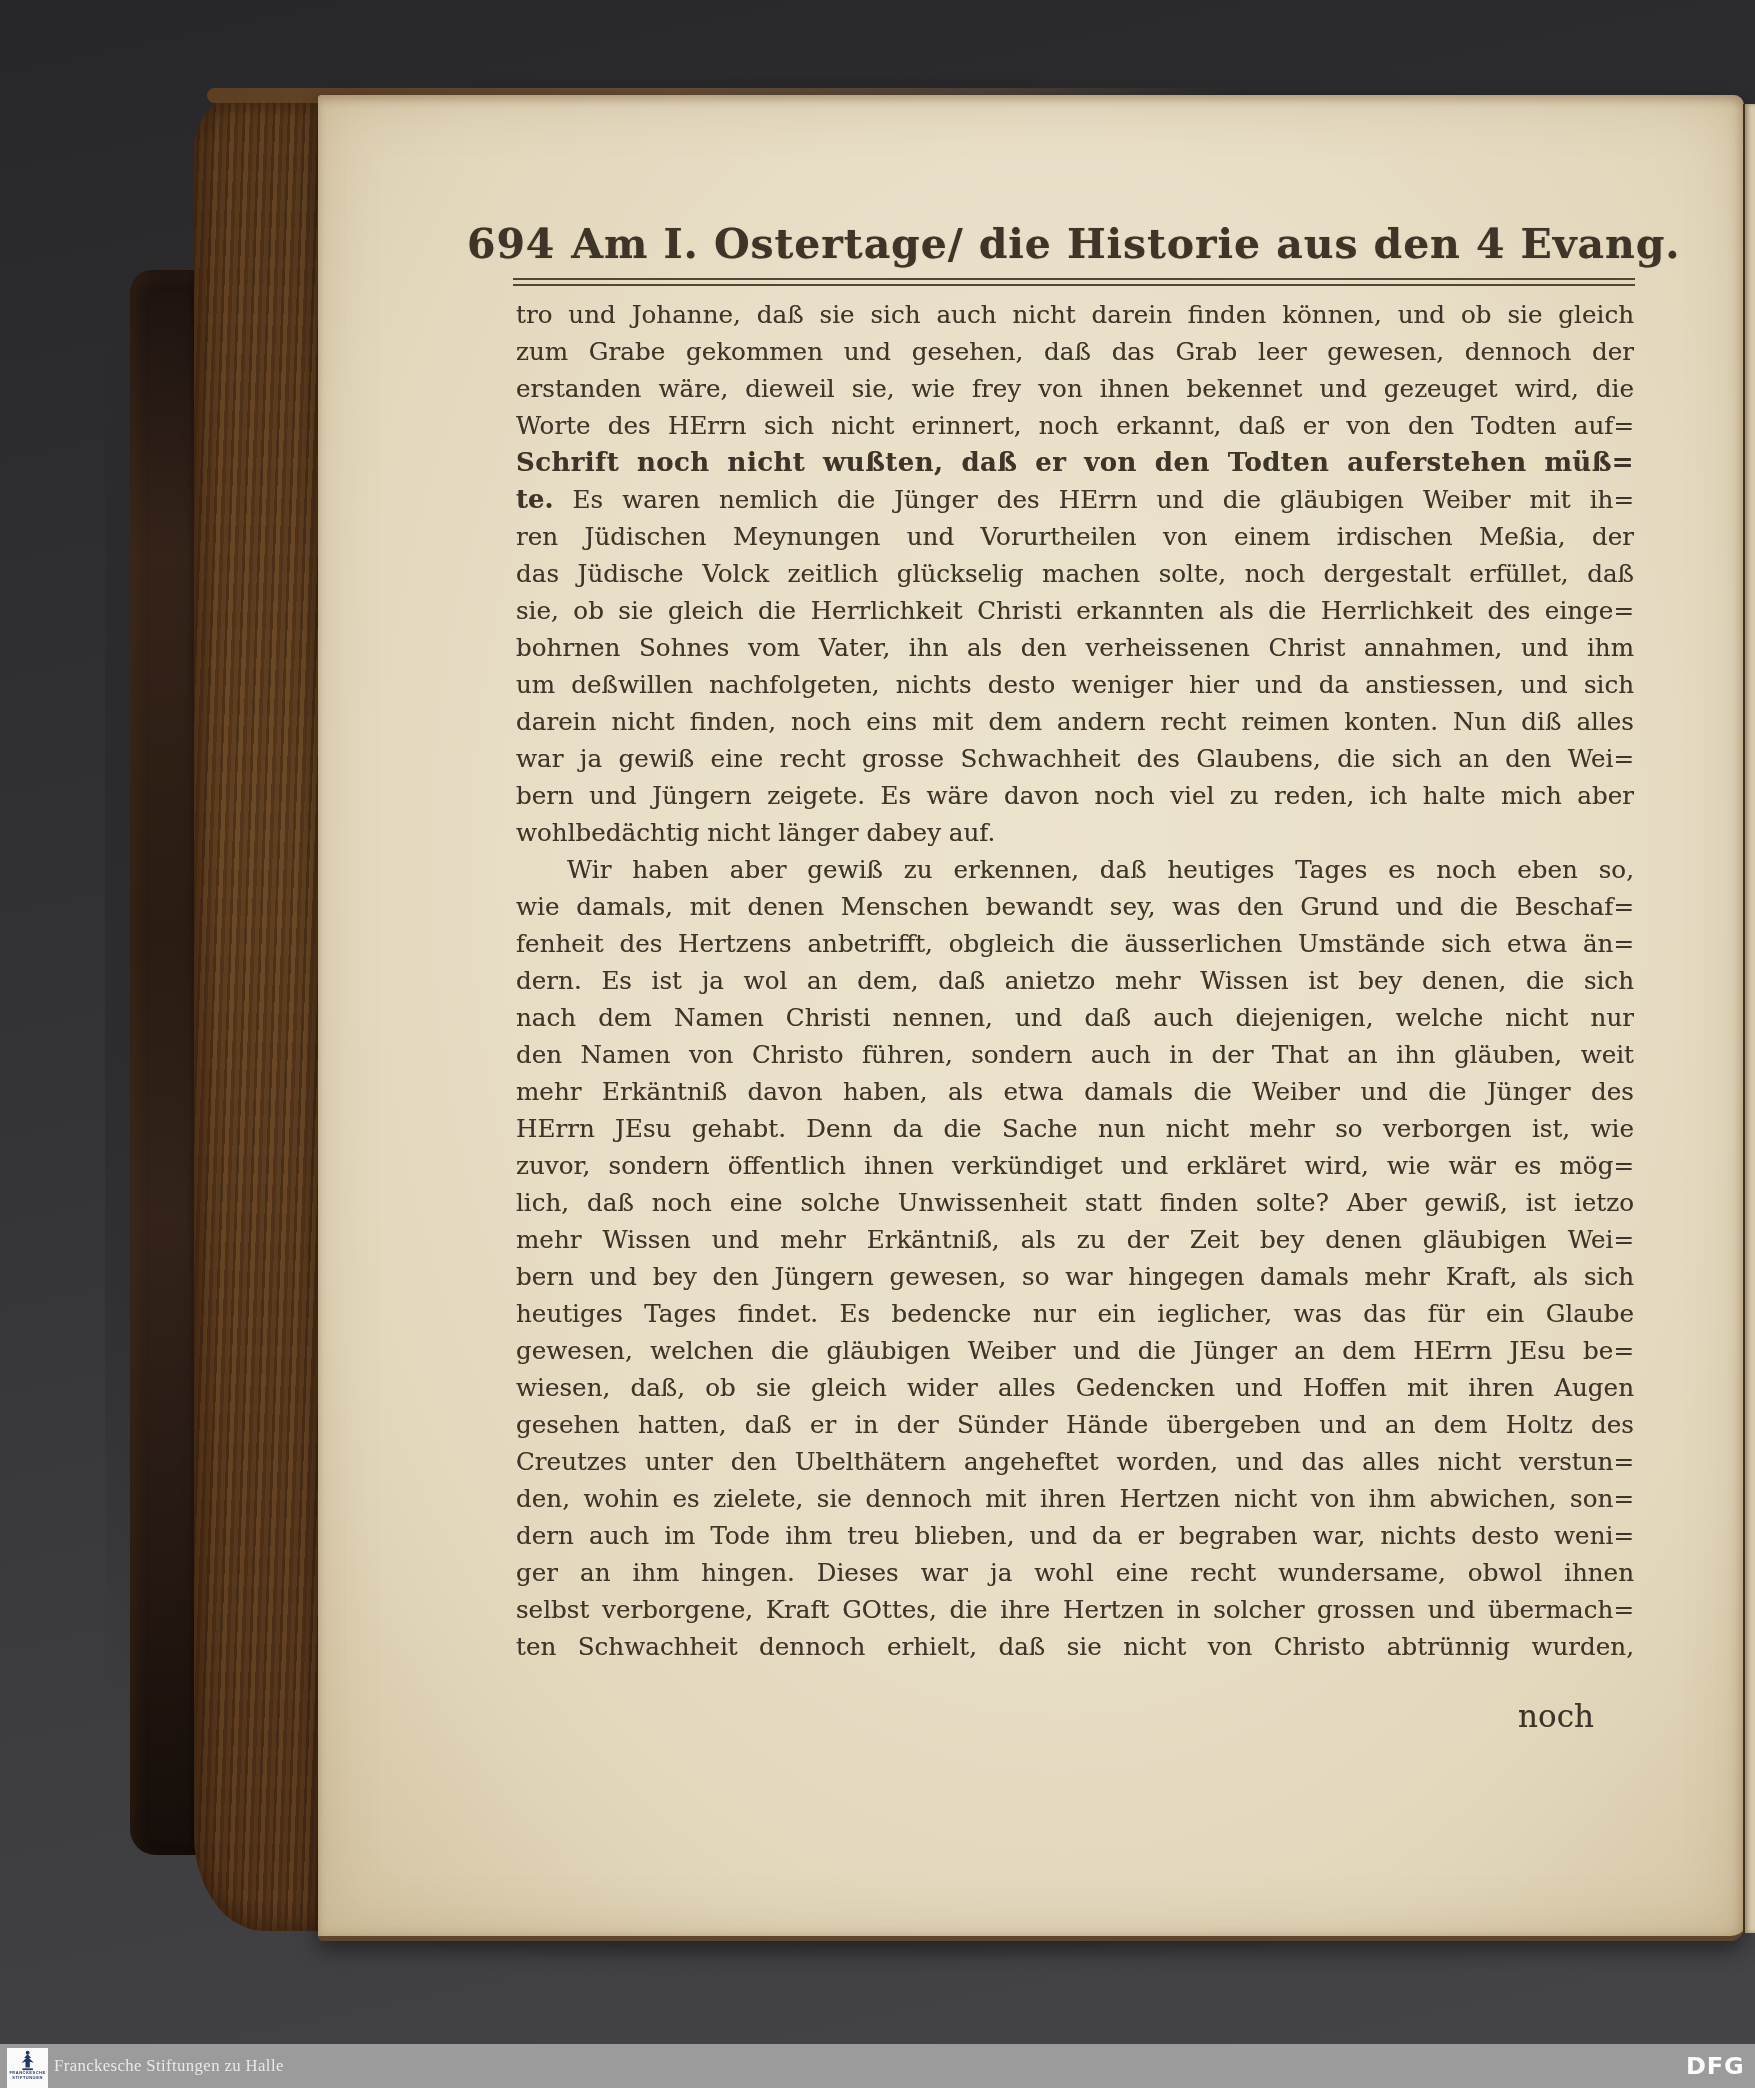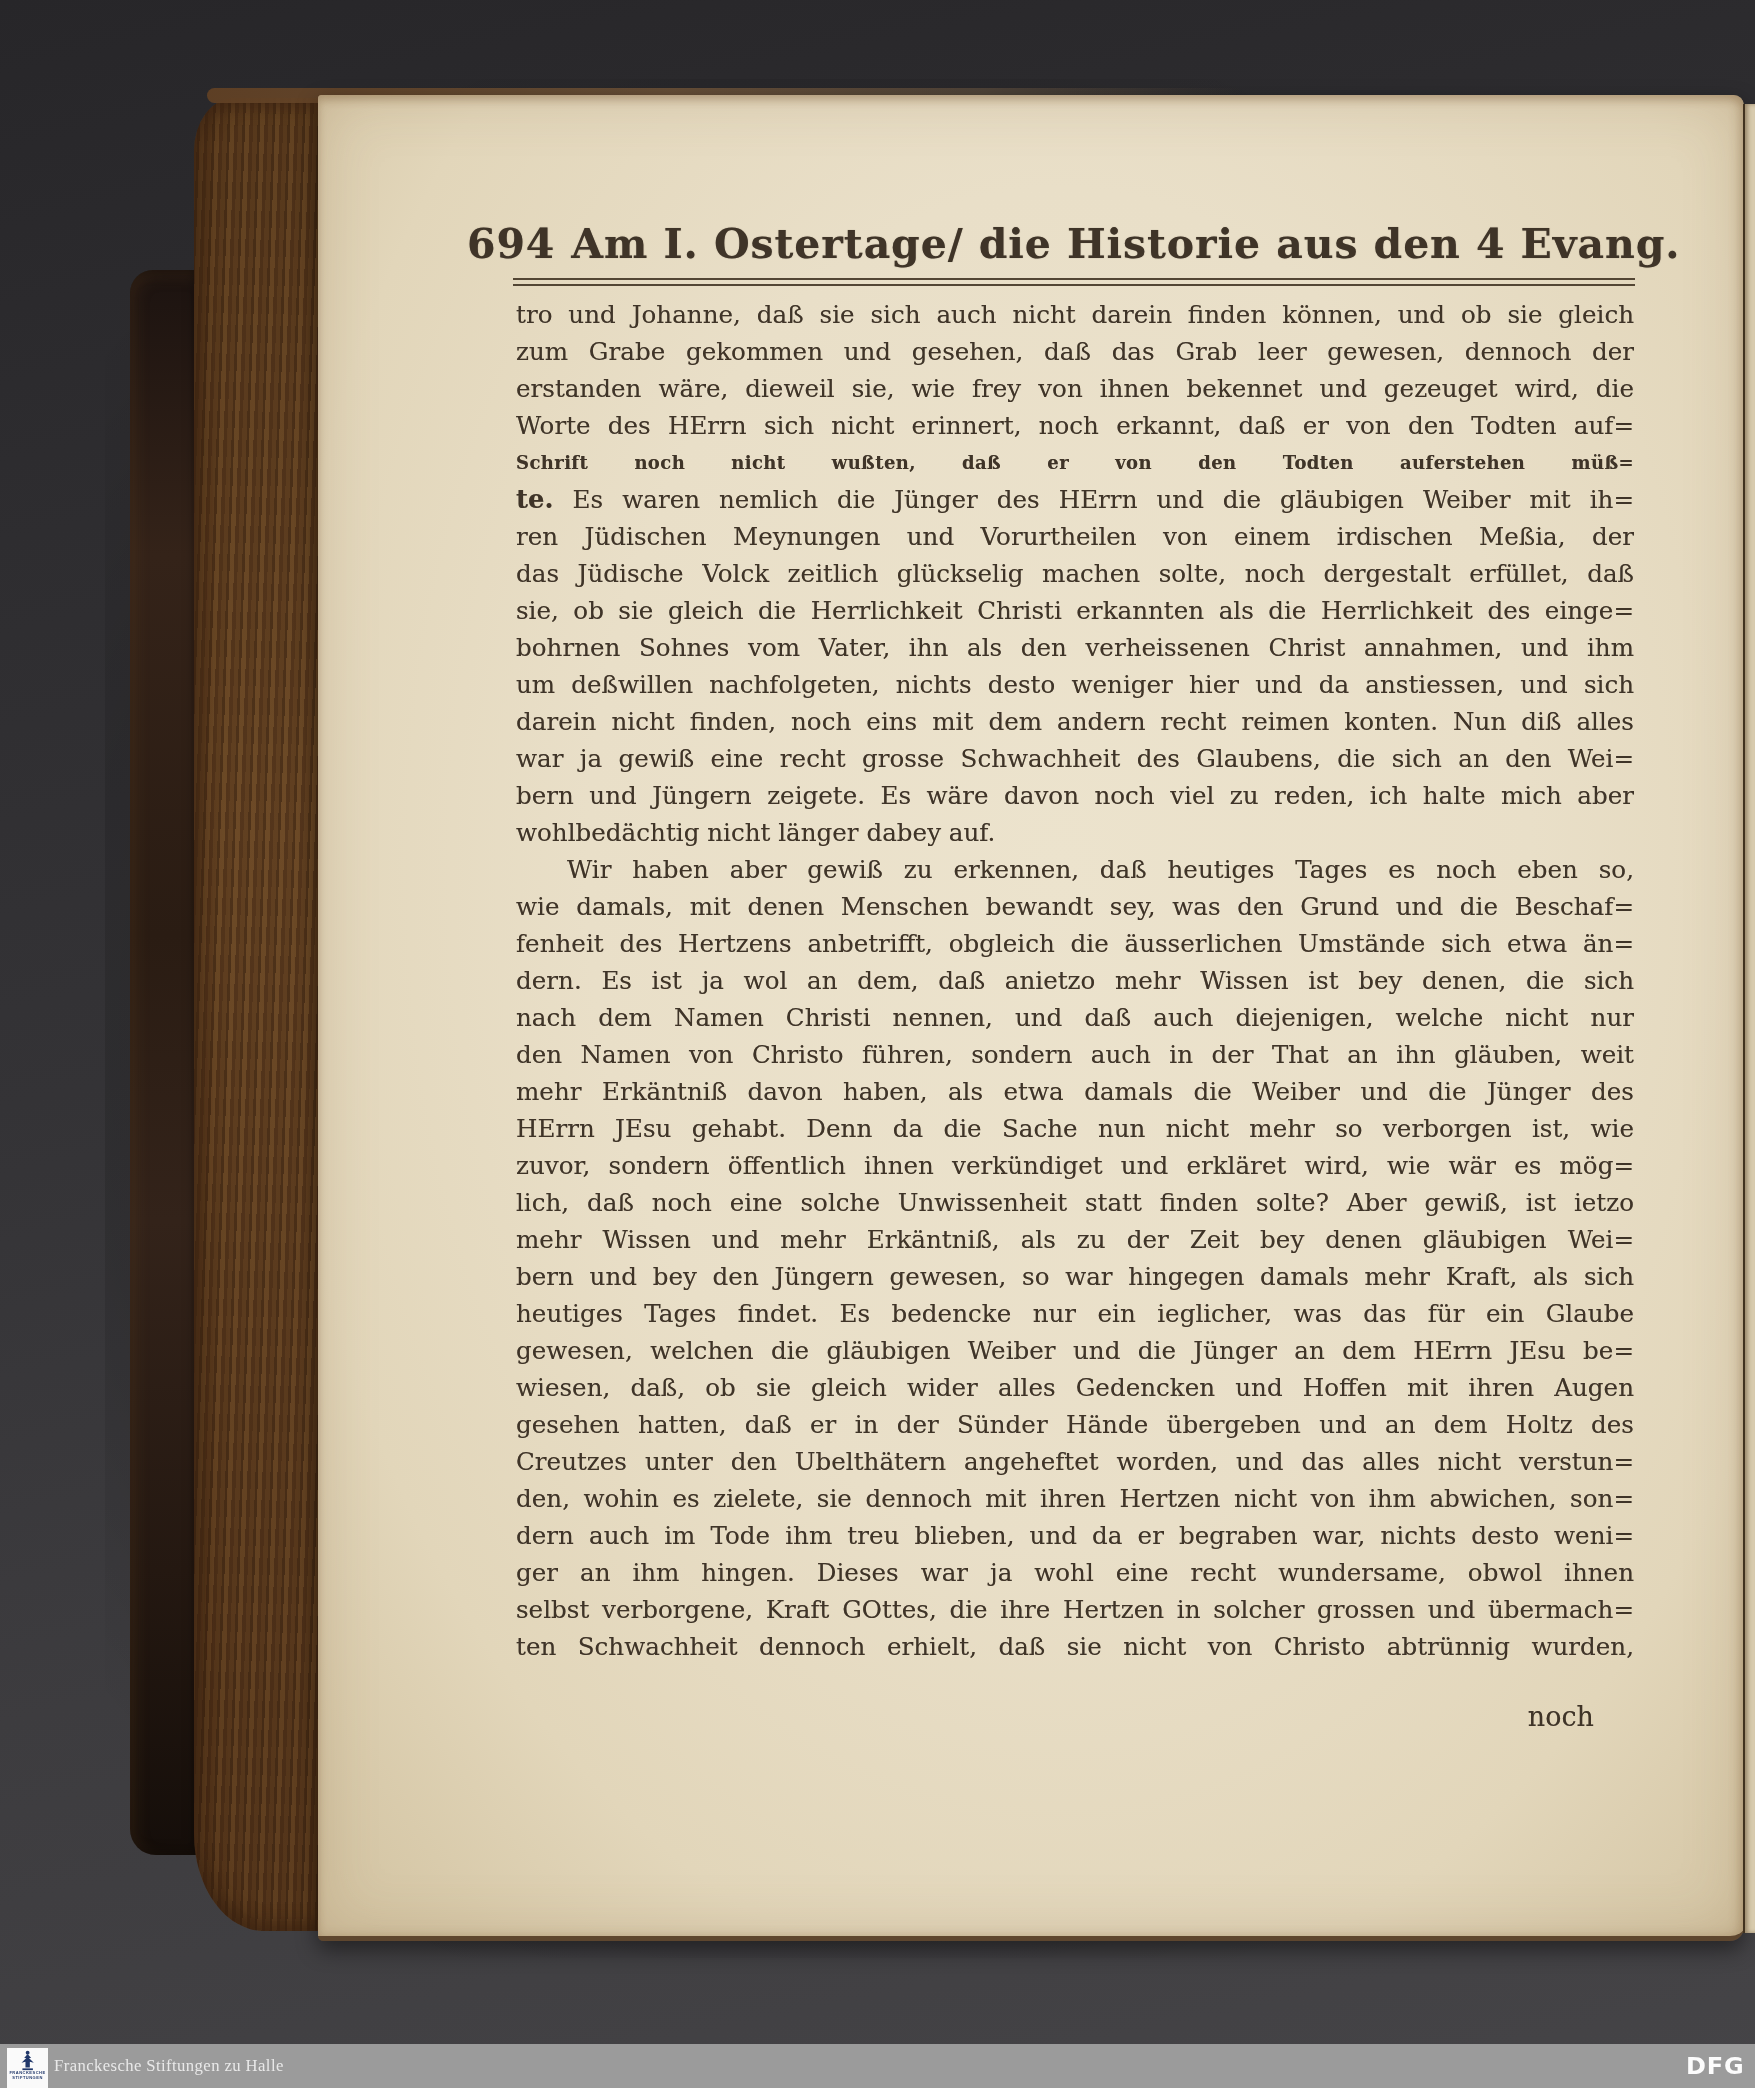--- a/index.html
+++ b/index.html
@@ -68,26 +68,26 @@
     position:absolute;left:198px;top:201px;width:1118px;
     font-size:24.6px;color:var(--ink);
   }
   .bline{
     height:37px;line-height:37px;overflow:hidden;
     text-align:justify;text-align-last:justify;
     text-shadow:0 0 0.5px rgba(63,52,40,.45);
   }
   .bline.nojust{text-align:right;text-align-last:left;}
   .bline.indent{text-indent:51px;}
-  .bline.em{font-weight:bold;font-size:18px;letter-spacing:0.4px;}
+  .bline.em{font-weight:bold;font-size:26px;letter-spacing:0.4px;}
   .bline b{font-weight:bold;font-size:26px;}
   .catchword{
     position:absolute;left:198px;top:1603px;width:1118px;height:37px;line-height:37px;
     text-align:right;padding-right:40px;box-sizing:border-box;
-    font-size:27px;color:var(--ink);text-shadow:0 0 0.5px rgba(63,52,40,.45);
+    font-size:31px;color:var(--ink);text-shadow:0 0 0.5px rgba(63,52,40,.45);
   }
   
   .footer-bar{
     position:absolute;left:0;top:2044px;width:1756px;height:45px;
     background:var(--footer-bar);
   }
   .logo-box{
     position:absolute;left:7px;top:2048px;width:41px;height:40px;
     background:#fafafa;display:flex;flex-direction:column;align-items:center;justify-content:flex-start;
     padding-top:1.8px;box-sizing:border-box;

